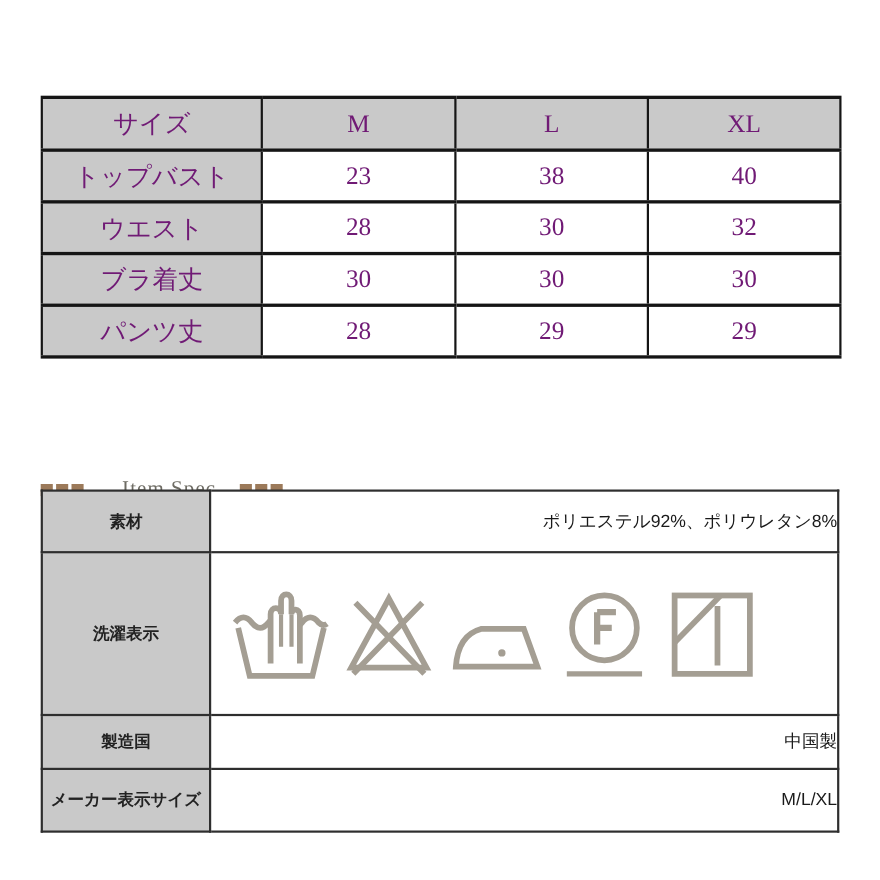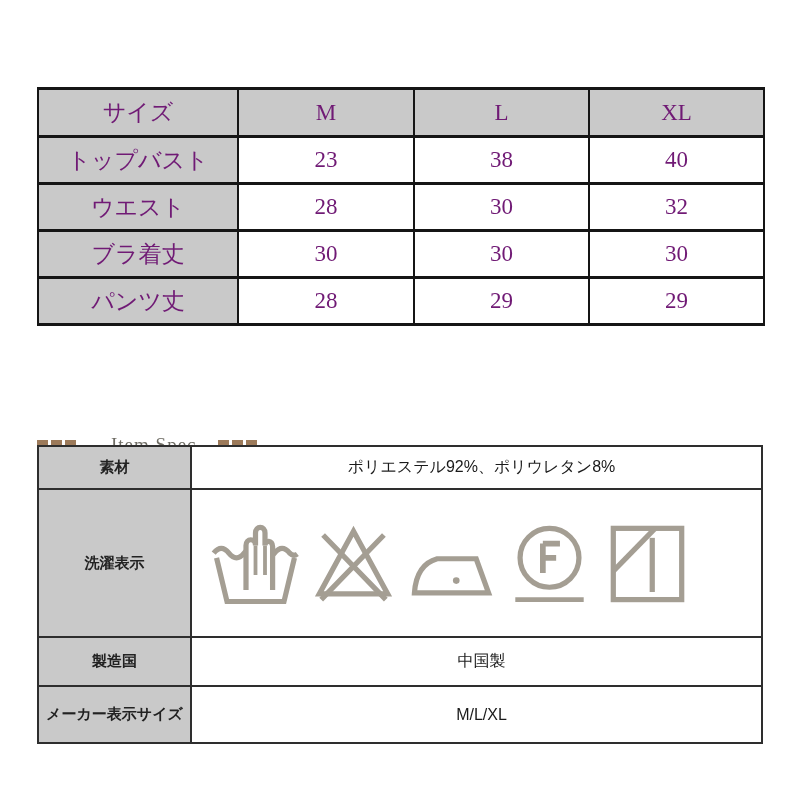--- a/index.html
+++ b/index.html
@@ -45,22 +45,22 @@
     border-collapse:collapse;table-layout:fixed;
     font-size:16px;color:#1a1a1a;
   }
   .spec-table td{
     border:2px solid #2e2e2e;vertical-align:middle;padding:0;background:#ffffff;
   }
   .spec-table td.label-cell{
     width:147px;background:#c9c9c9;text-align:center;
     font-weight:bold;font-size:15px;color:#222;padding:0 2px;
   }
-  .spec-table td.value-cell{text-align:center;padding-left:10px;}
-  .row-material{height:43px;border-radius:16px;}
+  .spec-table td.value-cell{text-align:right;padding-left:10px;}
+  .row-material{height:56px;border-radius:16px;}
   .row-care{height:148px;}
   .row-country{height:49px;}
   .row-makersize{height:57px;}
 
   .care-icons{display:flex;align-items:center;padding-left:6px;}
   .care-icons svg{display:block;margin-right:3px;}
 </style>
 </head>
 <body>
 

